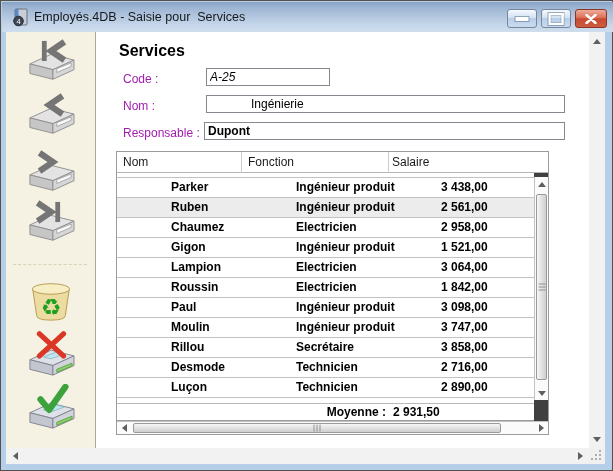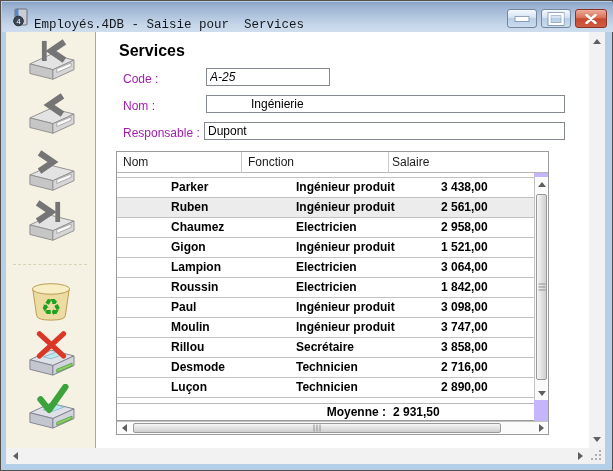--- a/index.html
+++ b/index.html
@@ -5,21 +5,21 @@
   html,body{margin:0;padding:0;}
   body{width:613px;height:471px;position:relative;font-family:"Liberation Sans",sans-serif;background:#fff;overflow:hidden;}
 
   
   #frame{position:absolute;left:0;top:0;width:613px;height:471px;background:#b6cfe9;border:1px solid #55504a;box-sizing:border-box;}
 
   
   #titlebar{position:absolute;left:1px;top:1px;width:611px;height:30px;
     background:linear-gradient(180deg,#87a2c4 0%,#9ab2d1 14%,#c6d7ea 78%,#cfdeee 100%);}
   #app-icon{position:absolute;left:9px;top:6px;width:18px;height:19px;}
-  #win-title{position:absolute;left:32px;top:16px;font-size:12.5px;color:#15191d;white-space:pre;font-family:Liberation Mono, monospace;}
+  #win-title{position:absolute;left:32px;top:8px;font-size:12.5px;color:#15191d;white-space:pre;}
   .winbtn{position:absolute;top:7px;height:19px;border-radius:3px;box-sizing:border-box;}
   #btn-min,#btn-max{width:30px;background:linear-gradient(180deg,#f4f9fe,#d5e2f2 45%,#b9cfe7 50%,#c9dbee);border:1px solid #76879d;}
   #btn-min{left:505px;} #btn-max{left:539px;}
   #btn-close{left:573px;width:32px;background:linear-gradient(180deg,#ecab9b,#dd7054 45%,#c74a30 52%,#cd5d42);border:1px solid #8c3526;}
   .glyph{position:absolute;left:50%;top:50%;transform:translate(-50%,-50%);}
   #min-bar{width:13px;height:4px;background:#fff;box-shadow:0 0 0 1px rgba(90,110,135,.55);}
   #max-sq{width:11px;height:8px;border:2px solid #fff;box-shadow:0 0 0 1px rgba(90,110,135,.55), inset 0 0 0 1px rgba(90,110,135,.35);}
 
   
   #client-bg{position:absolute;left:5px;top:31px;width:599px;height:432px;background:#fff;}
@@ -44,24 +44,24 @@
   #tool-sep{position:absolute;left:12px;top:263px;width:74px;height:0;border-top:1px dashed #d9d2b6;}
 
   
   #form-heading{position:absolute;left:118px;top:41px;font-size:16px;font-weight:bold;color:#000;}
   .flabel{position:absolute;left:122px;font-size:12px;color:#a21caf;}
   .finput{position:absolute;height:18px;box-sizing:border-box;border:1px solid #84898f;background:#fff;
     font-family:"Liberation Sans",sans-serif;font-size:12px;padding:0 3px;color:#000;}
   #lbl-code{top:71px;} #lbl-nom{top:98px;} #lbl-resp{top:125px;}
   #in-code{left:205px;top:67px;width:124px;font-style:italic;}
   #in-nom{left:205px;top:94px;width:359px;padding-left:44px;}
-  #in-resp{left:203px;top:121px;width:361px;}
-
-  
-  #table{position:absolute;left:115px;top:150px;width:433px;height:284px;border:1px solid #9b9b9b;box-sizing:border-box;background:#c4b5fd;}
+  #in-resp{left:203px;top:121px;width:361px;font-weight:bold;}
+
+  
+  #table{position:absolute;left:115px;top:150px;width:433px;height:284px;border:1px solid #9b9b9b;box-sizing:border-box;background:#404040;}
   #thead{position:absolute;left:0;top:0;width:431px;height:21px;border-bottom:1px solid #b5b5b5;box-sizing:border-box;background:#fff;}
   .hcell{position:absolute;top:3px;font-size:12px;color:#1a1a1a;}
   #h-nom{left:6px;} #h-fonction{left:131px;} #h-salaire{left:275px;}
   .coldiv{position:absolute;top:0;width:1px;height:267px;background:#cbcbcb;}
   #div1{left:124px;} #div2{left:271px;}
   #strip-top{position:absolute;left:0;top:21px;width:417px;height:4px;border-bottom:1px solid #c2c2c2;box-sizing:content-box;background:#fff;}
   #rows{position:absolute;left:0;top:26px;width:417px;}
   .trow{position:relative;height:20px;border-bottom:1px solid #c2c2c2;box-sizing:border-box;background:#fff;}
   .trow.sel{background:#ececec;}
   .tcell{position:absolute;top:0;font-size:12px;font-weight:bold;color:#000;line-height:19px;white-space:nowrap;padding-left:48px;}

